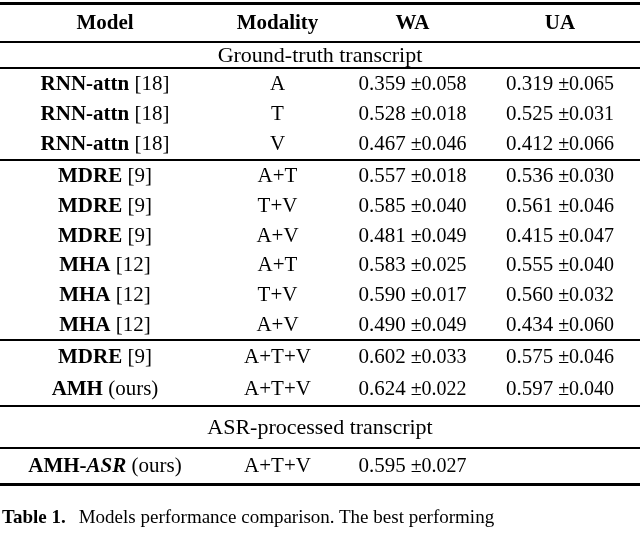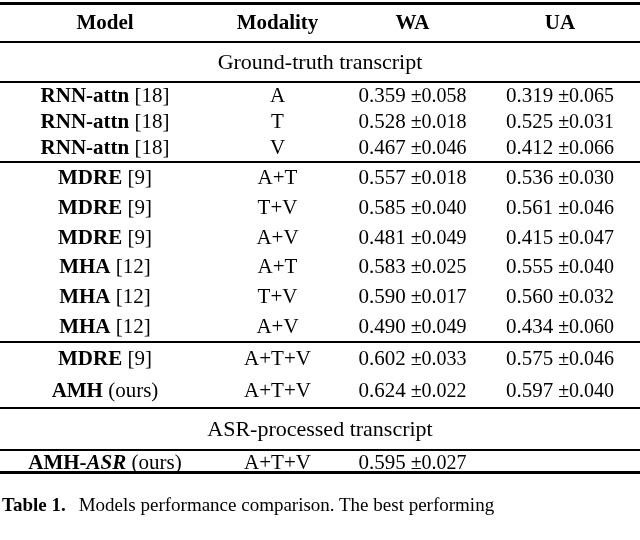--- a/index.html
+++ b/index.html
@@ -13,29 +13,29 @@
   .rule.top{height:3px;margin-top:2px;}
   .rule.bottom{height:3px;}
   .trow{
     display:grid;
     grid-template-columns:210px 135px 135px 160px;
     align-items:center;
   }
   .header-row{height:36px;font-weight:bold;font-size:21px;}
   .cell{text-align:center;line-height:1.1;}
   .section-row{
-    height:38px;display:flex;align-items:center;justify-content:center;
+    height:24px;display:flex;align-items:center;justify-content:center;
     font-size:22px;
   }
   .section-row.tall{height:40px;}
   .rows{display:flex;flex-direction:column;}
-  #g1{height:78px;}
+  #g1{height:90px;}
   #g2{height:178px;}
   #g3{height:64px;}
-  #g4{height:20px;}
+  #g4{height:34px;}
   .rows .trow{flex:1;font-size:21px;}
   .mb{font-weight:bold;}
   .mi{font-weight:bold;font-style:italic;}
   .pm{font-size:20px;margin-left:5px;}
   .best .num,.best .pm{font-weight:normal;margin-top:32px;}
   .caption{
     margin-top:20px;font-size:19px;white-space:nowrap;
     padding-left:2px;
   }
   .cap-label{font-weight:bold;margin-right:13px;}

